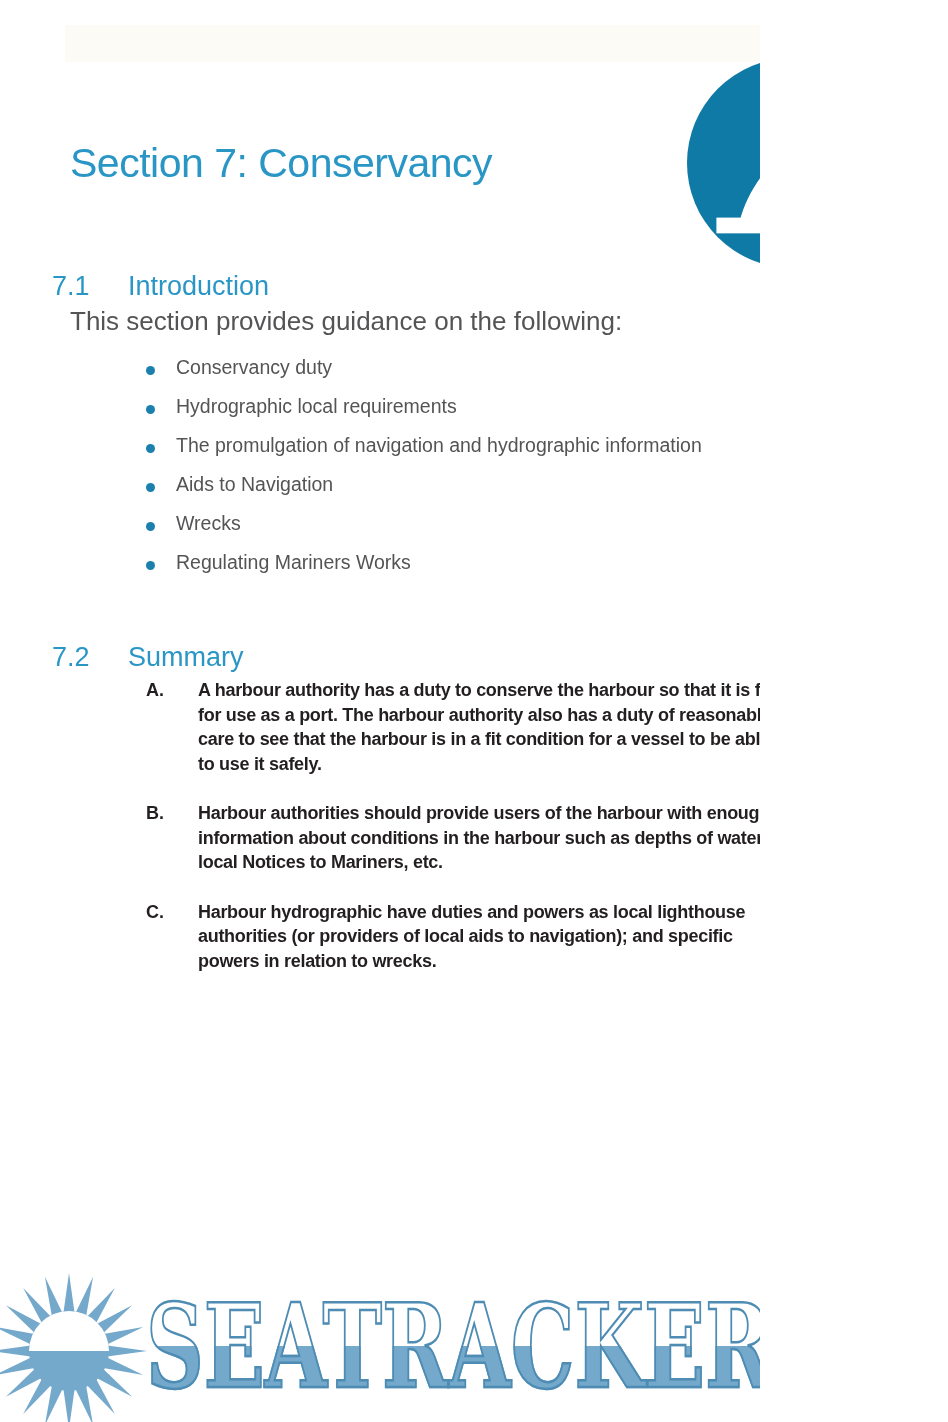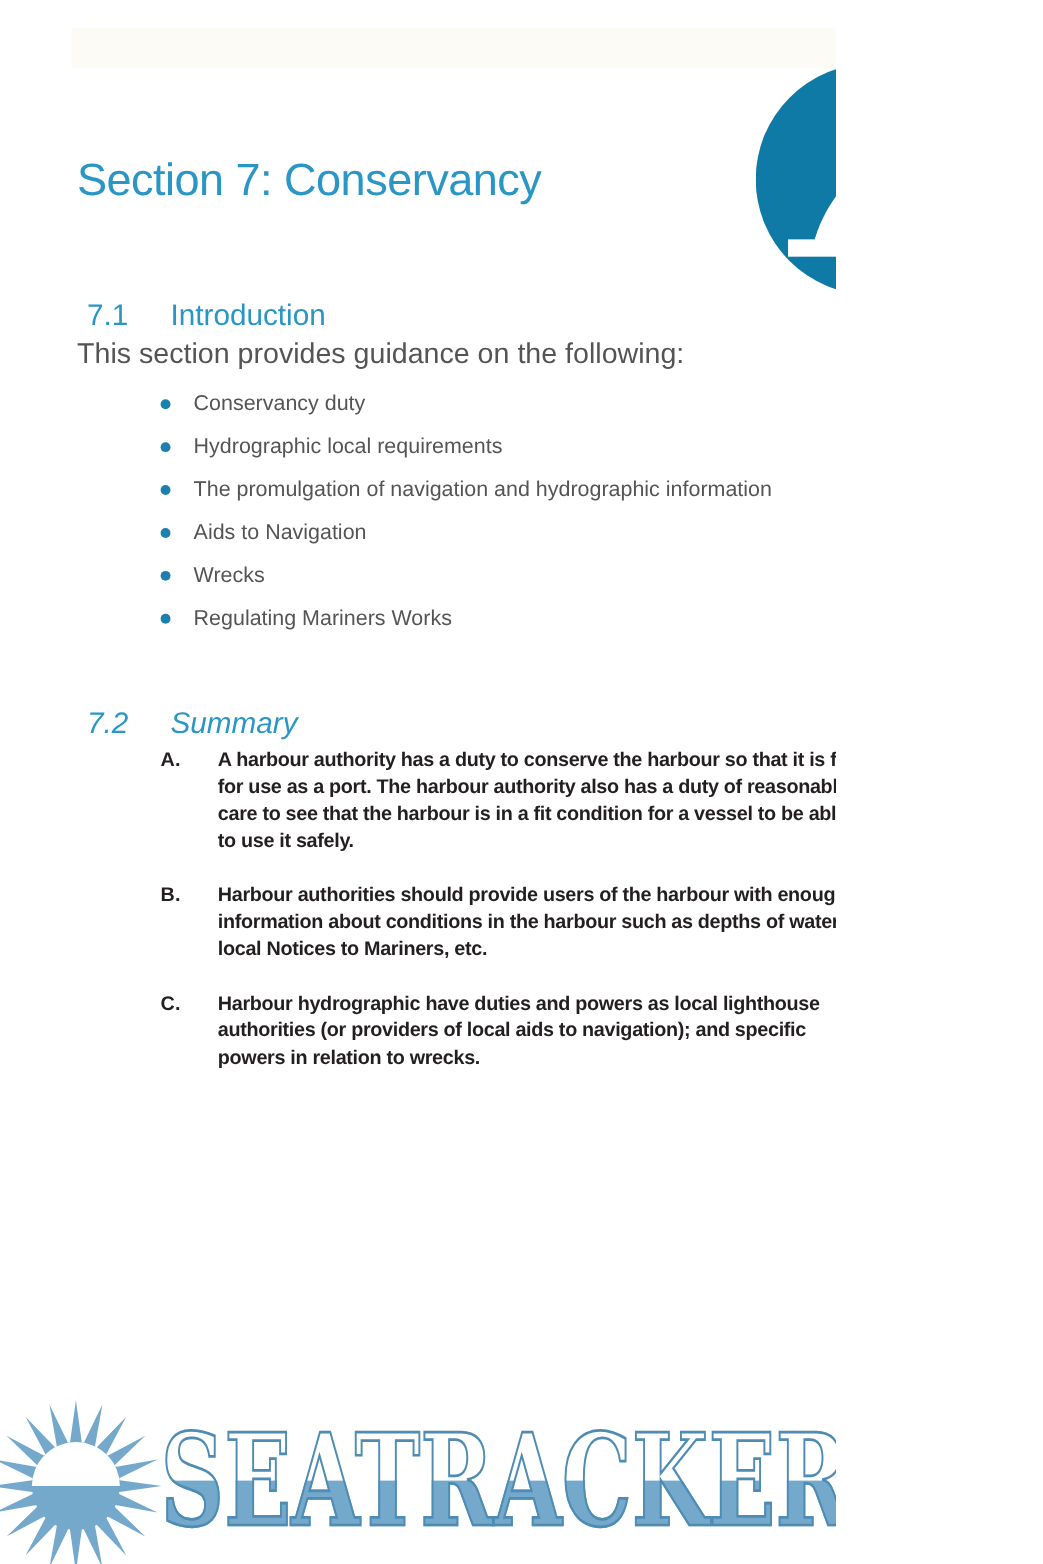--- a/index.html
+++ b/index.html
@@ -29,45 +29,45 @@
     position: absolute;
     left: 70px; top: 140px;
     font-size: 41px;
     font-weight: 400;
     letter-spacing: -0.5px;
     color: #2a96c5;
   }
 
   .section-heading {
     position: absolute;
-    left: 79px;
+    left: 52px;
     display: flex;
     font-size: 27px;
     color: #2a96c5;
   }
   .section-heading .sec-num { width: 76px; }
   .heading-71 { top: 271px; }
-  .heading-72 { top: 642px; font-style: italic; }
+  .heading-72 { top: 642px; }
 
   .intro-text {
     position: absolute;
     left: 70px; top: 306px;
     font-size: 26px;
     color: #545456;
   }
 
   .bullet-list {
     position: absolute;
     left: 146px; top: 356px;
     margin: 0; padding: 0;
     list-style: none;
   }
   .bullet-list li {
     display: flex;
-    align-items: flex-start;
+    align-items: center;
     margin-bottom: 17px;
     font-size: 19.5px;
     line-height: 22px;
     color: #545456;
   }
   .bullet-dot {
     width: 9px; height: 9px;
     border-radius: 50%;
     background: #1b80ad;
     margin: 7px 21px 0 0;

